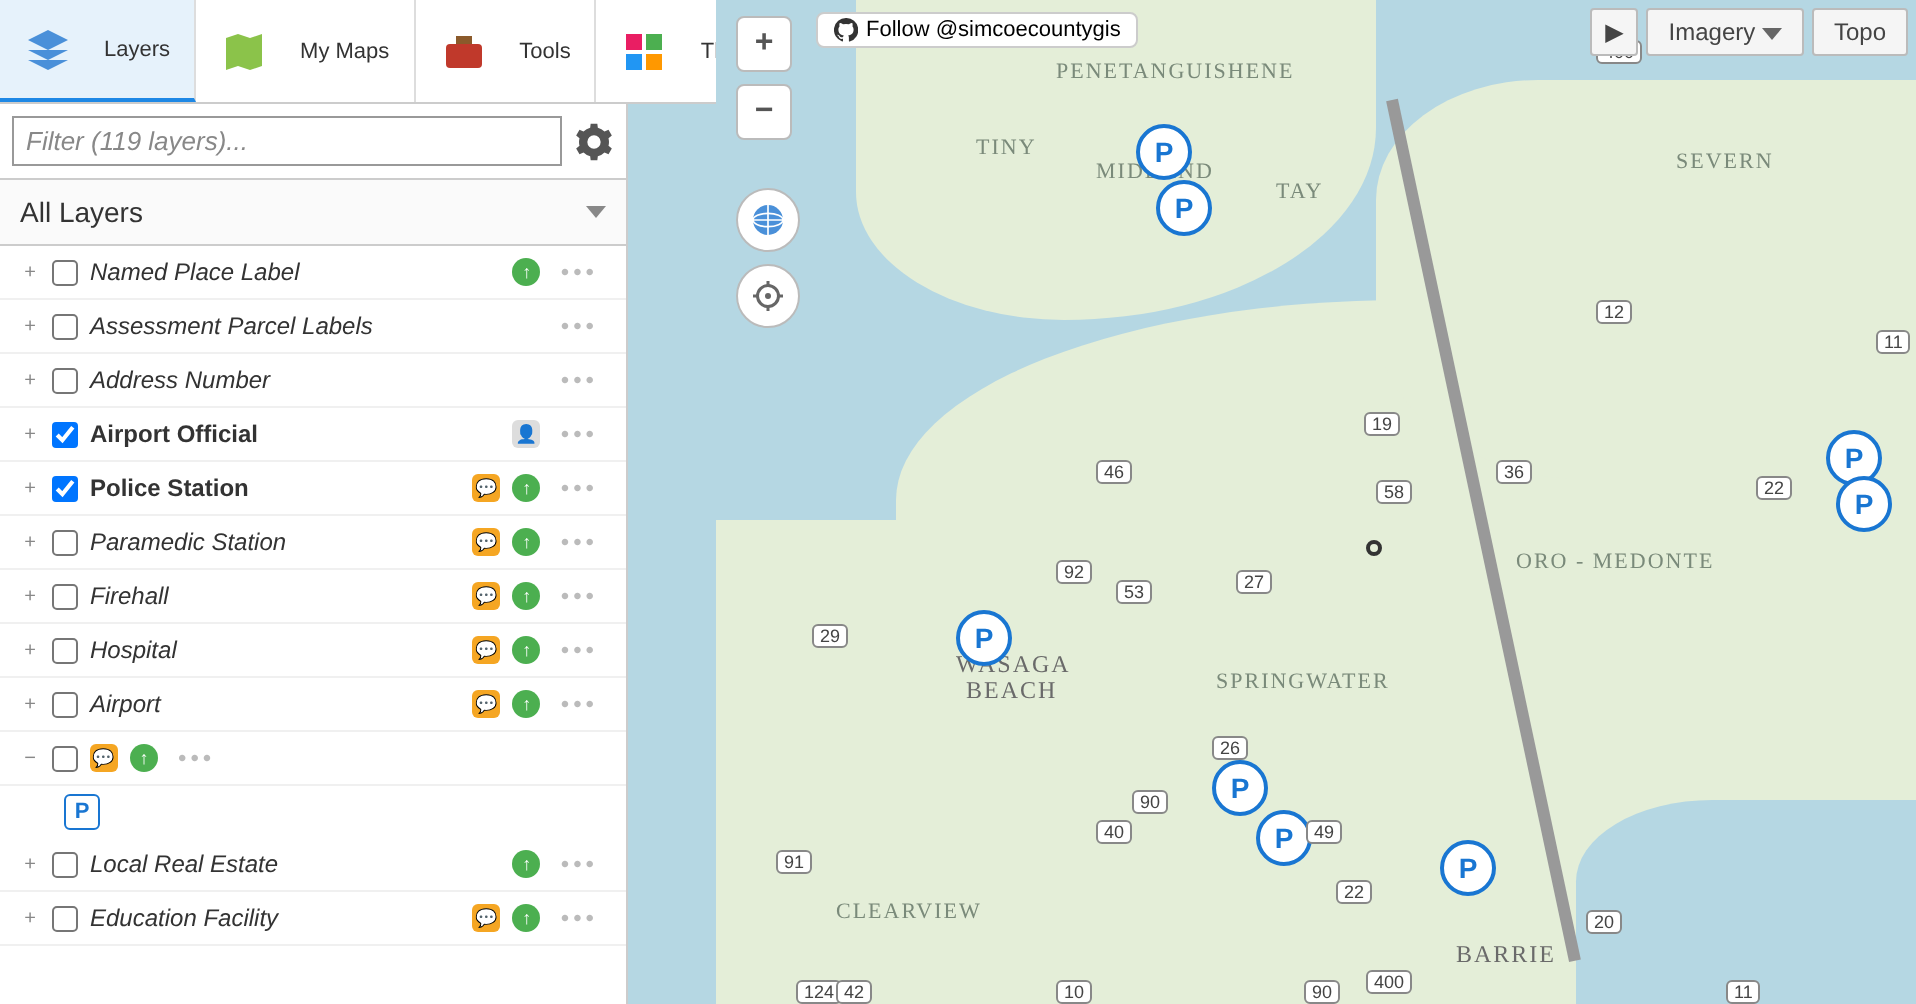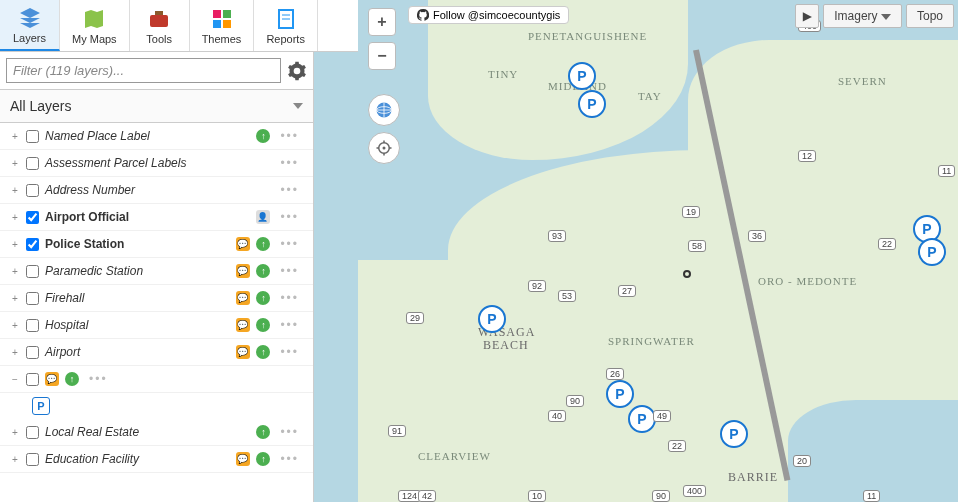--- a/index.html
+++ b/index.html
@@ -1,20 +1,20 @@
 <!DOCTYPE html>
 <html><head>
 <meta charset="utf-8">
 <style>
 * { margin: 0; padding: 0; box-sizing: border-box; }
 body { font-family: Arial, sans-serif; font-size: 12px; width: 958px; height: 502px; overflow: hidden; position: relative; background: #b5d7e3; }
 
 
 .toolbar { display: flex; background: #fff; border-bottom: 1px solid #ccc; height: 52px; }
-.tab { display: flex; flex-direction: column; align-items: center; justify-content: center; padding: 4px 12px; border-right: 1px solid #ddd; cursor: pointer; min-width: 60px; gap: 2px; }
+.tab { display: flex; flex-direction: row; align-items: center; justify-content: center; padding: 4px 12px; border-right: 1px solid #ddd; cursor: pointer; min-width: 60px; gap: 16px; }
 .tab.active { background: #e6f2fb; border-bottom: 2px solid #1e88e5; }
 .tab-icon { width: 24px; height: 24px; }
 .tab-label { font-size: 11px; color: #333; }
 
 
 .sidebar { position: absolute; top: 52px; left: 0; width: 314px; background: #fff; height: calc(502px - 52px); border-right: 1px solid #ccc; display: flex; flex-direction: column; }
 .filter-row { display: flex; align-items: center; padding: 6px; gap: 6px; }
 .filter-input { flex: 1; padding: 4px 6px; border: 1px solid #999; font-size: 13px; color: #333; font-style: normal; }
 .filter-input::placeholder { color: #888; font-style: italic; }
 .gear-icon { width: 20px; height: 20px; color: #555; cursor: pointer; }
@@ -266,21 +266,21 @@
       <div class="p-marker" style="left: 362px; top: 420px;">P</div>
       <div class="p-marker" style="left: 555px; top: 215px;">P</div>
       <div class="p-marker" style="left: 560px; top: 238px;">P</div>
     </div>
   <div id="route-markers">
       <div class="route-marker" style="left: 130px; top: 8px;">400</div>
       <div class="route-marker" style="left: 440px; top: 20px;">400</div>
       <div class="route-marker" style="left: 440px; top: 150px;">12</div>
       <div class="route-marker" style="left: 580px; top: 165px;">11</div>
       <div class="route-marker" style="left: 324px; top: 206px;">19</div>
-      <div class="route-marker" style="left: 190px; top: 230px;">93</div>
+      <div class="route-marker" style="left: 190px; top: 230px;">46</div>
       <div class="route-marker" style="left: 390px; top: 230px;">36</div>
       <div class="route-marker" style="left: 520px; top: 238px;">22</div>
       <div class="route-marker" style="left: 330px; top: 240px;">58</div>
       <div class="route-marker" style="left: 170px; top: 280px;">92</div>
       <div class="route-marker" style="left: 200px; top: 290px;">53</div>
       <div class="route-marker" style="left: 260px; top: 285px;">27</div>
       <div class="route-marker" style="left: 48px; top: 312px;">29</div>
       <div class="route-marker" style="left: 248px; top: 368px;">26</div>
       <div class="route-marker" style="left: 208px; top: 395px;">90</div>
       <div class="route-marker" style="left: 190px; top: 410px;">40</div>

